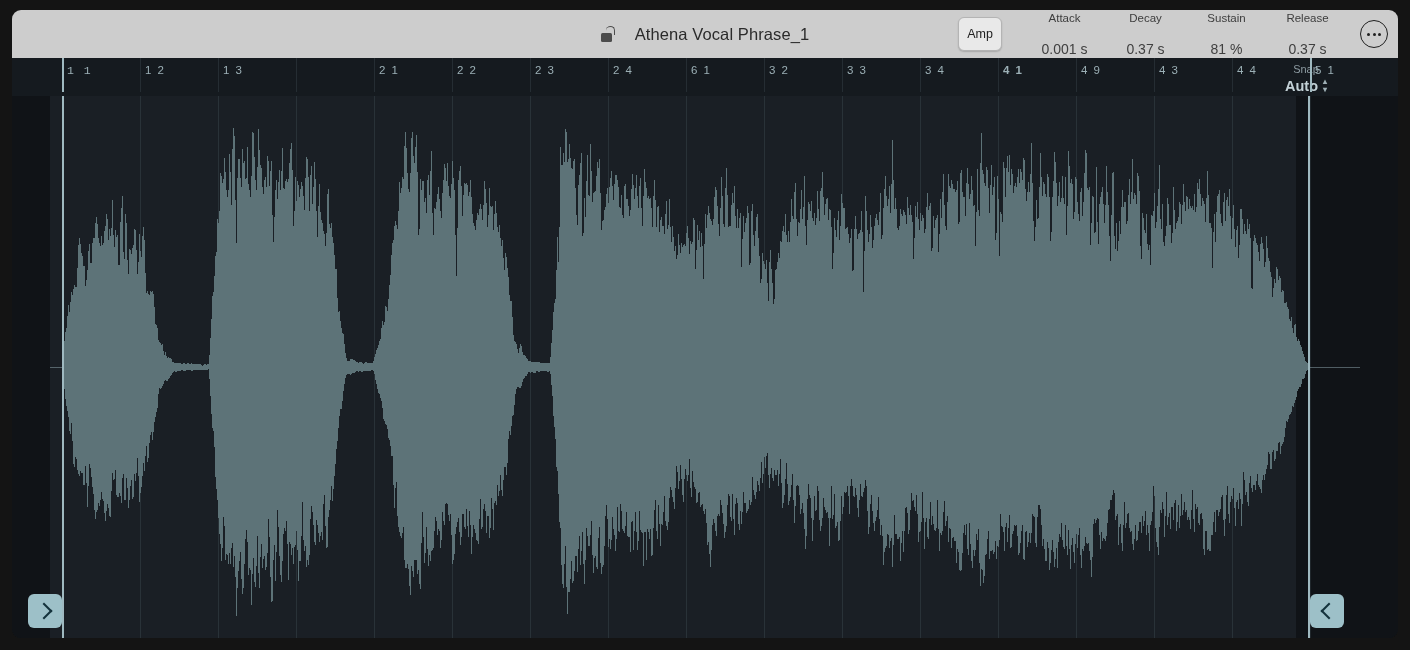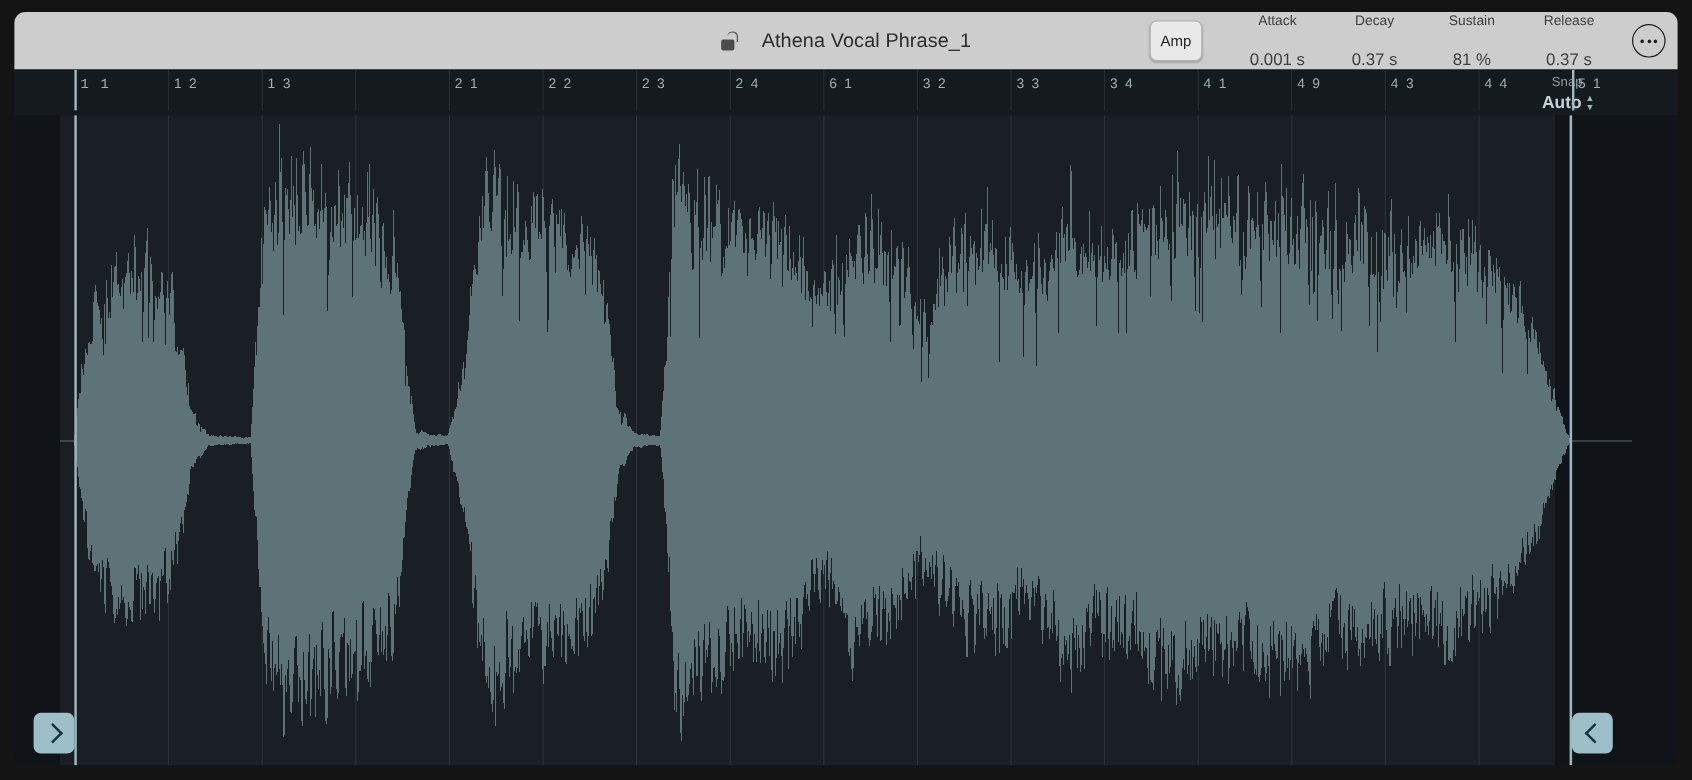--- a/index.html
+++ b/index.html
@@ -413,21 +413,21 @@
         <div class="tick-label" style="left: 601px;">2 4</div>
         <div class="gridline" style="left: 596px;"></div>
         <div class="tick-label" style="left: 679px;">6 1</div>
         <div class="gridline" style="left: 674px;"></div>
         <div class="tick-label" style="left: 757px;">3 2</div>
         <div class="gridline" style="left: 752px;"></div>
         <div class="tick-label" style="left: 835px;">3 3</div>
         <div class="gridline" style="left: 830px;"></div>
         <div class="tick-label" style="left: 913px; text-align: right;">3 4</div>
         <div class="gridline" style="left: 908px;"></div>
-        <div class="tick-label" style="left: 991px;">4 1</div>
+        <div class="tick-label" style="left: 991px; font-weight: bold;">4 1</div>
         <div class="gridline" style="left: 986px;"></div>
         <div class="tick-label" style="left: 1069px;">4 9</div>
         <div class="gridline" style="left: 1064px;"></div>
         <div class="tick-label" style="left: 1147px;">4 3</div>
         <div class="gridline" style="left: 1142px;"></div>
         <div class="tick-label" style="left: 1225px;">4 4</div>
         <div class="gridline" style="left: 1220px;"></div>
         <div class="tick-label" style="left: 1303px;">5 1</div>
         <div class="boundary-line" style="left: 1298px;"></div>
       </div>

